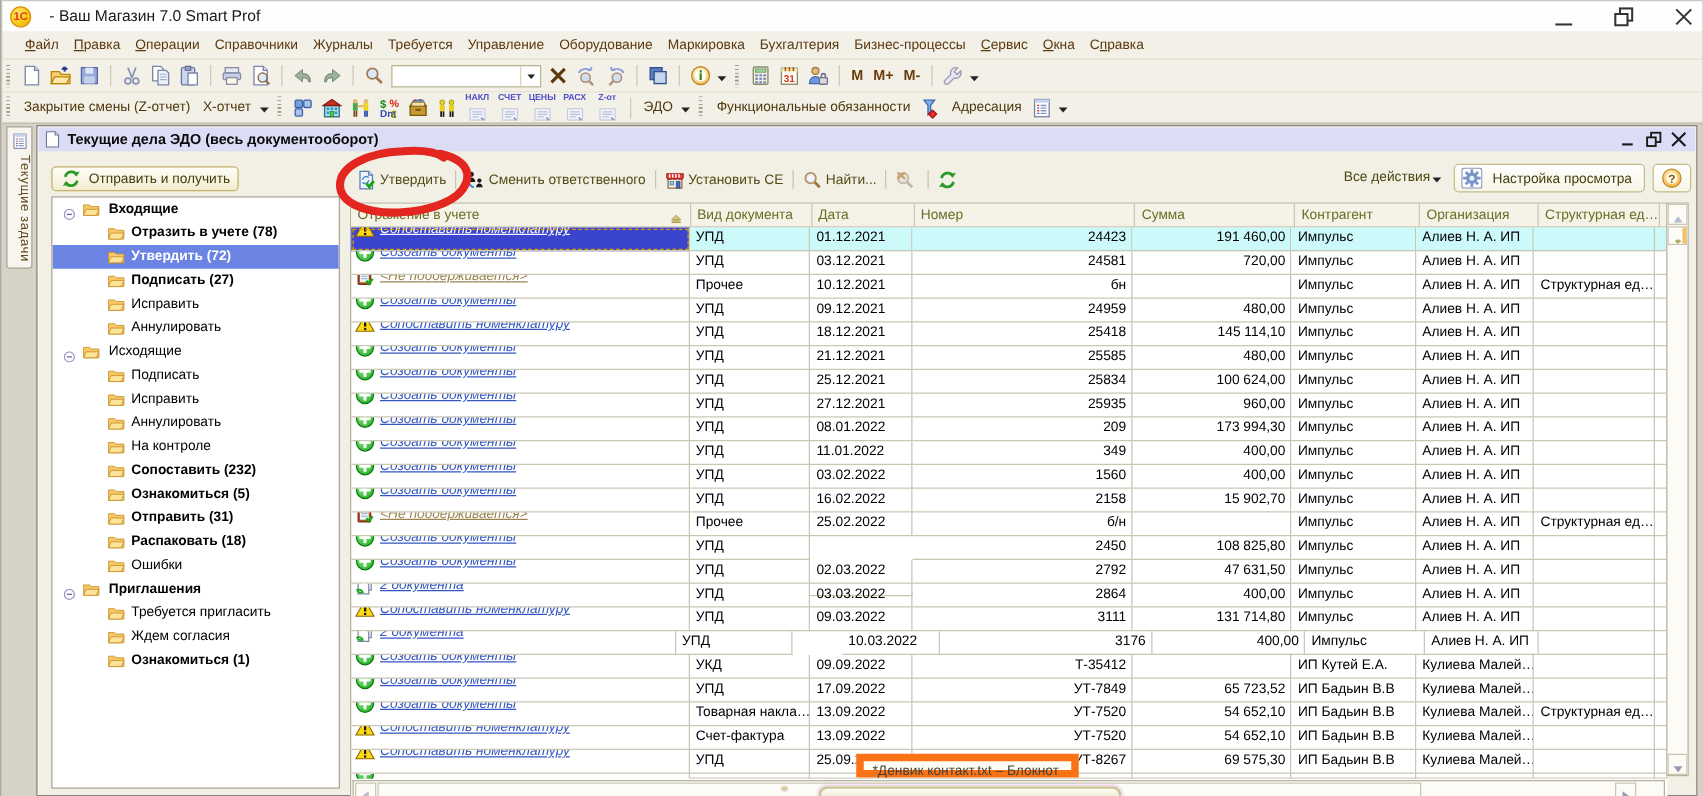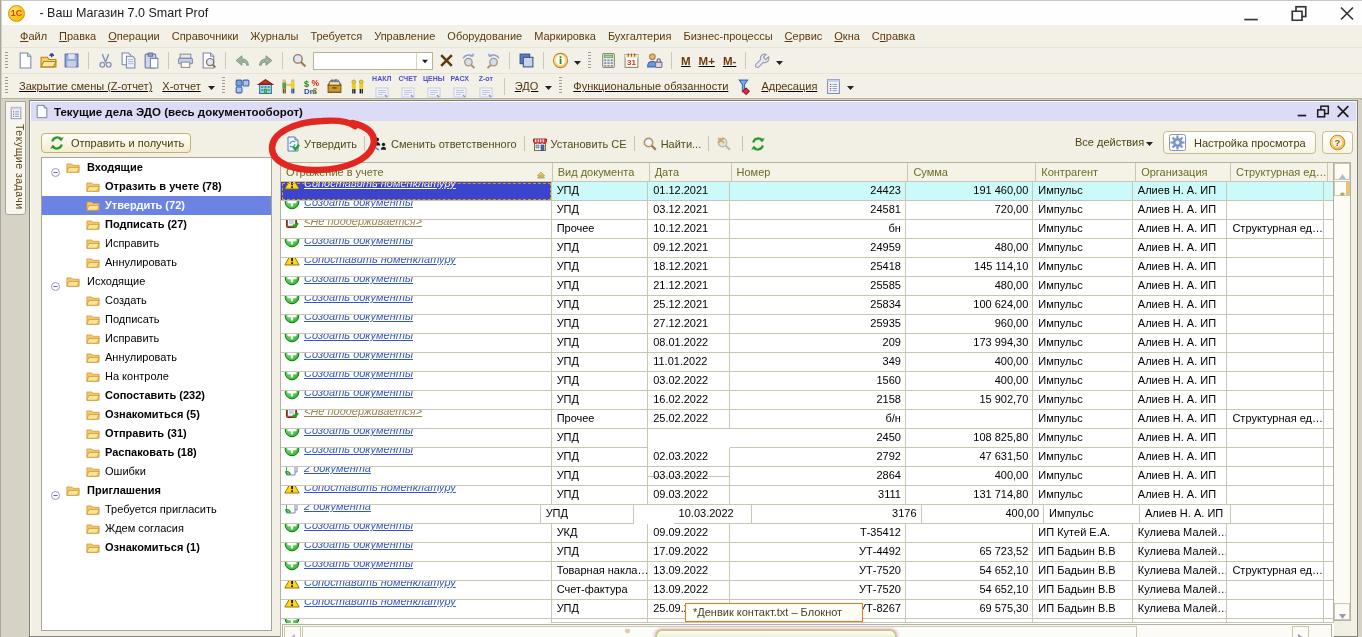--- a/index.html
+++ b/index.html
@@ -15,21 +15,21 @@
      border:1px solid #d89000;box-sizing:border-box;color:#e43c14;font-weight:bold;
      font-size:9px;line-height:15px;text-align:center;}
   #app-title{left:34px;top:5px;font-size:12.5px;color:#1a1a1a;white-space:pre;}
   .wbtn{top:0;width:24px;height:25px;display:flex;align-items:center;justify-content:center;}
   
   #menubar{left:1px;top:25px;width:1360px;height:22px;background:#f3f0e7;display:flex;
      align-items:center;padding-left:18px;box-sizing:border-box;gap:12px;}
   .menu-item{font-size:11px;color:#5b3a10;white-space:pre;}
   .menu-item u{text-decoration:underline;}
   
-  .toolbar{left:1px;width:1360px;height:26px;background:#f3f0e7;display:flex;align-items:center;box-sizing:border-box;text-decoration:underline;}
+  .toolbar{left:1px;width:1360px;height:26px;background:#f3f0e7;display:flex;align-items:center;box-sizing:border-box;}
   #toolbar1{top:47px;border-top:1px solid #e7e3d6;}
   #toolbar2{top:73px;border-top:1px solid #e7e3d6;border-bottom:1px solid #b7b3a4;}
   .gripper{width:3px;height:18px;margin:0 6px 0 3px;
      background-image:repeating-linear-gradient(#a19d8c 0 1px,transparent 1px 3px);
      background-size:1px 100%;background-repeat:repeat-x;flex:none;}
   .tsep{width:1px;height:17px;background:#cdc9b8;margin:0 5px;flex:none;}
   .tbi{width:17px;height:17px;margin:0 3px;display:flex;align-items:center;justify-content:center;flex:none;}
   .tbtxt{font-size:11px;color:#50380e;margin:0 5px;white-space:pre;flex:none;}
   .caret{width:9px;height:9px;margin:3px 3px 0 1px;display:flex;align-items:center;justify-content:center;flex:none;}
   #find-combo{width:120px;height:18px;background:#fff;border:1px solid #b8b490;display:flex;flex:none;margin:0 2px;box-sizing:border-box;}
@@ -95,21 +95,21 @@
   .tcell.c1 .ricon{width:16px;height:16px;margin-right:4px;flex:none;display:flex;align-items:center;justify-content:center;}
   .tcell.c1 .lnk{font-size:11px;text-decoration:underline;color:#3456c0;white-space:pre;}
   .tcell.c1 .lnk.gray{color:#9a8550;}
   .trow.sel .tcell{background:#ccfafa;}
   .trow.sel .tcell.c1{background:#3a44cc;outline:1px dashed #d7a000;outline-offset:-2px;}
   .trow.sel .tcell.c1 .lnk{color:#fff;}
   
   .sb{background:#fcfbf5;border:1px solid #b5b2a0;box-sizing:border-box;}
   .sb-btn{background:#fcfbf5;border:1px solid #c9c6b4;box-sizing:border-box;display:flex;align-items:center;justify-content:center;}
   
-  #tooltip{left:683px;top:503px;width:178px;height:19px;background:#fdfdf6;border:1px solid #f97316;
+  #tooltip{left:683px;top:503px;width:178px;height:19px;background:#fdfdf6;border:6px solid #f97316;
      box-sizing:border-box;font-size:11px;color:#474236;padding:2px 0 0 7px;white-space:pre;}
   #peek{left:653px;top:529px;width:242px;height:9px;border:2px solid #cdc48f;border-bottom:none;
      border-radius:7px 7px 0 0;background:linear-gradient(#fdfcf7,#f1ecd2);box-shadow:0 0 3px 1px #e3bfe0;box-sizing:border-box;}
   #peek-dot{left:623px;top:529px;width:5px;height:4px;background:#d8d0a0;border-radius:50%;box-shadow:0 0 2px #e3bfe0;}
 </style>
 </head>
 <body>
 
 <div id="app">
   <div id="titlebar" class="abs">
@@ -703,27 +703,20 @@
                 <path d="M1 4.5h5.5L8 6h7v8H1z" fill="#f8c868" stroke="#c8922a" stroke-width="0.8"></path>
                 <path d="M1 14l2.2-5.5H15L12.6 14z" fill="#fde49a" stroke="#c8922a" stroke-width="0.8"></path>
               </svg></div>
             <span class="tlabel">Исходящие</span>
           </div>
           <div class="titem l2">
             <div class="fold"><svg width="100%" height="100%" viewBox="0 0 16 16" xmlns="http://www.w3.org/2000/svg">
                 <path d="M1 4.5h5.5L8 6h7v8H1z" fill="#f8c868" stroke="#c8922a" stroke-width="0.8"></path>
                 <path d="M1 14l2.2-5.5H15L12.6 14z" fill="#fde49a" stroke="#c8922a" stroke-width="0.8"></path>
               </svg></div>
-            <span class="tlabel">Создать</span>
-          </div>
-          <div class="titem l2">
-            <div class="fold"><svg width="100%" height="100%" viewBox="0 0 16 16" xmlns="http://www.w3.org/2000/svg">
-                <path d="M1 4.5h5.5L8 6h7v8H1z" fill="#f8c868" stroke="#c8922a" stroke-width="0.8"></path>
-                <path d="M1 14l2.2-5.5H15L12.6 14z" fill="#fde49a" stroke="#c8922a" stroke-width="0.8"></path>
-              </svg></div>
             <span class="tlabel">Подписать</span>
           </div>
           <div class="titem l2">
             <div class="fold"><svg width="100%" height="100%" viewBox="0 0 16 16" xmlns="http://www.w3.org/2000/svg">
                 <path d="M1 4.5h5.5L8 6h7v8H1z" fill="#f8c868" stroke="#c8922a" stroke-width="0.8"></path>
                 <path d="M1 14l2.2-5.5H15L12.6 14z" fill="#fde49a" stroke="#c8922a" stroke-width="0.8"></path>
               </svg></div>
             <span class="tlabel">Исправить</span>
           </div>
           <div class="titem l2">
@@ -1196,21 +1189,21 @@
                     <radialGradient id="gp" cx="0.35" cy="0.3" r="0.95">
                       <stop offset="0" stop-color="#8ae88a"></stop>
                       <stop offset="1" stop-color="#18a818"></stop>
                     </radialGradient>
                   </defs>
                   <rect x="6.8" y="3.4" width="2.4" height="9.2" rx="1" fill="#fff"></rect>
                   <rect x="3.4" y="6.8" width="9.2" height="2.4" rx="1" fill="#fff"></rect>
                 </svg></div><span class="lnk">Создать документы</span></div>
             <div class="tcell" style="width: 97px;">УПД</div>
             <div class="tcell" style="width: 82px;">17.09.2022</div>
-            <div class="tcell num" style="width: 177px;">УТ-4492</div>
+            <div class="tcell num" style="width: 177px;">УТ-7849</div>
             <div class="tcell num" style="width: 128px;">65 723,52</div>
             <div class="tcell" style="width: 100px;">ИП Бадьин В.В</div>
             <div class="tcell" style="width: 95px;">Кулиева Малей…</div>
             <div class="tcell" style="width: 97px;"></div>
             <div class="tcell" style="width: 6px;"></div>
           </div>
           <div class="trow">
             <div class="tcell c1" style="width: 272px;"><div class="ricon"><svg width="100%" height="100%" viewBox="0 0 16 16" xmlns="http://www.w3.org/2000/svg">
                   <circle cx="8" cy="8" r="6.8" fill="url(#gp)" stroke="#0a7a0a"></circle>
                   <defs>

